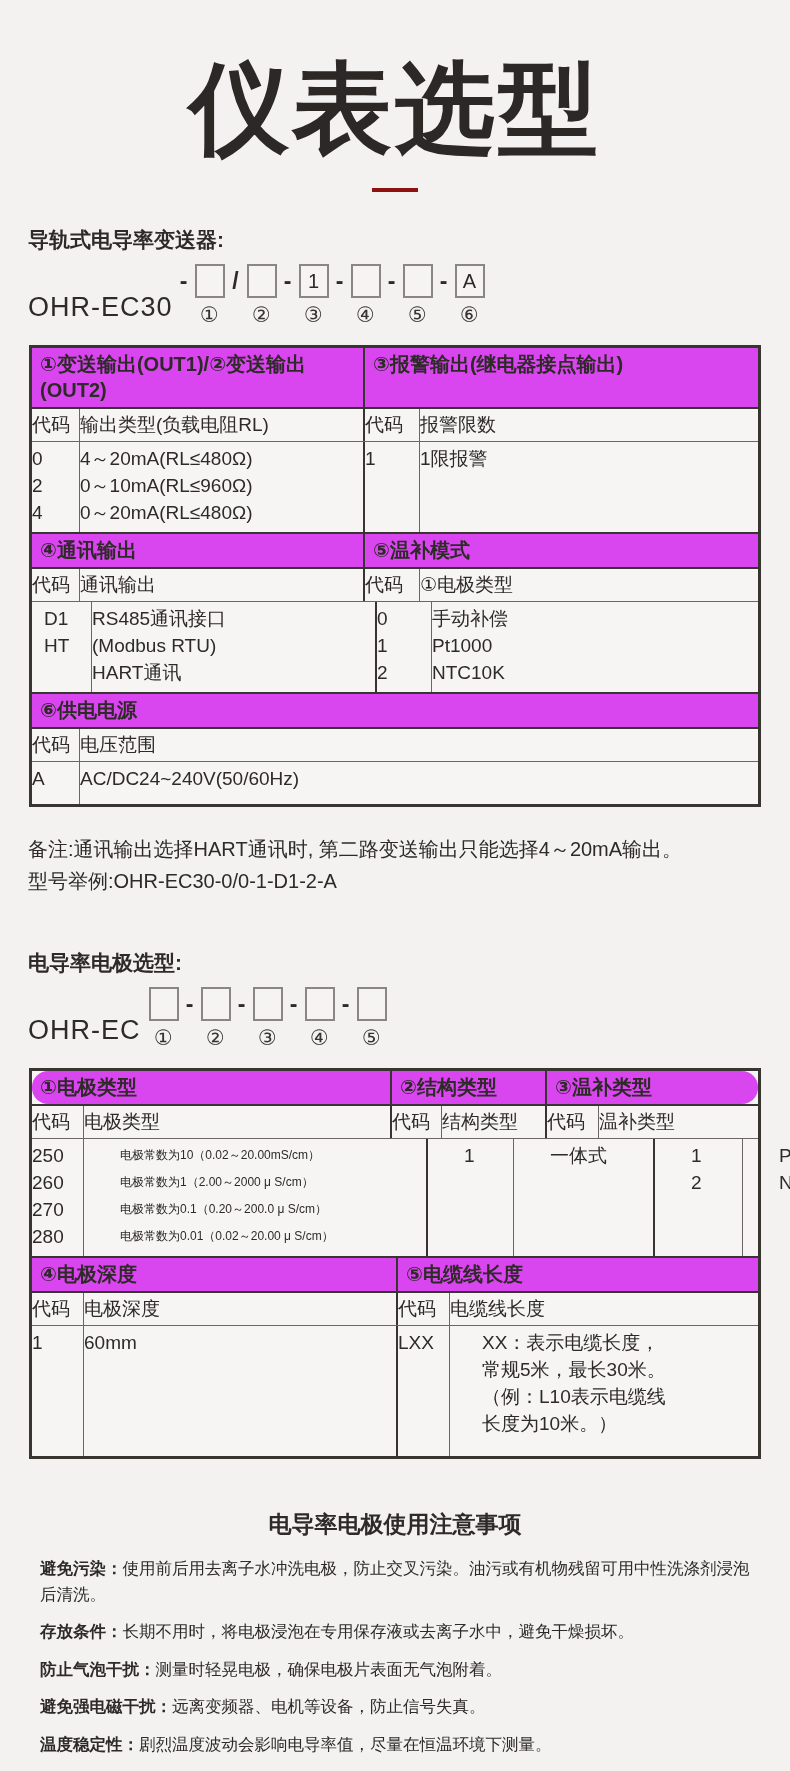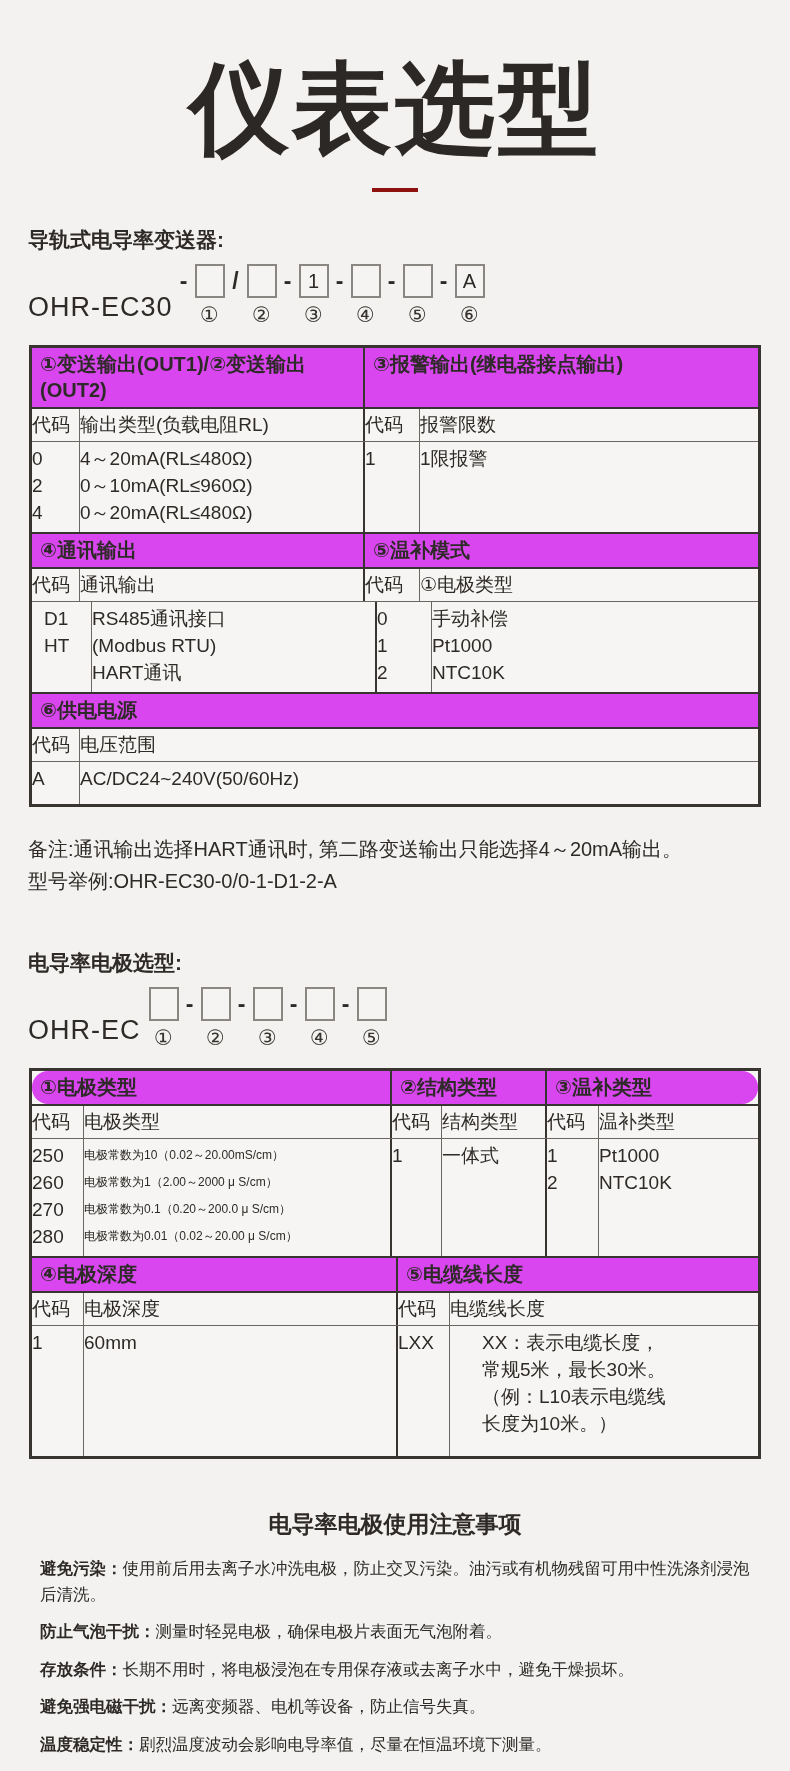--- a/index.html
+++ b/index.html
@@ -65,21 +65,21 @@
   .t1-head    { grid-template-columns:333px 399px; }
   .t1-cols    { grid-template-columns:48px 285px 55px 344px; }
   .t1-g3-cols { grid-template-columns:48px 1fr; }
   .t2-head    { grid-template-columns:360px 155px 217px;border-radius:16px; }
   .t2-cols    { grid-template-columns:52px 308px 50px 105px 52px 165px; }
   .t2b-head   { grid-template-columns:366px 366px; }
   .t2b-cols   { grid-template-columns:52px 314px 52px 314px; }
   .h84  { min-height:84px; }
   .h81  { min-height:81px;padding-left:12px; }
   .h42  { min-height:42px; }
-  .h112 { min-height:112px; }
+  .h112 { min-height:112px;gap:36px; }
   .h130 { min-height:130px; }
   .prewrap { white-space:pre-line; line-height:27px;margin-left:32px; }
 
   
   .notes { margin:26px 28px 0; font-size:20px; line-height:32px; }
 
   
   .prec-head { text-align:center; font-size:23px; font-weight:600; margin-top:50px; }
   .prec { margin:16px 28px 0; font-size:16.5px; line-height:25.5px; }
   .prec p { margin:12px; }
@@ -336,21 +336,21 @@
 常规5米，最长30米。
 （例：L10表示电缆线
 长度为10米。）</div>
     </div>
   </div>
 
   <div class="prec-head">电导率电极使用注意事项</div>
 
   <div class="prec">
     <p><b>避免污染：</b><span>使用前后用去离子水冲洗电极，防止交叉污染。油污或有机物残留可用中性洗涤剂浸泡后清洗。</span></p>
+    <p><b>存放条件：</b><span>长期不用时，将电极浸泡在专用保存液或去离子水中，避免干燥损坏。</span></p>
     <p><b>防止气泡干扰：</b><span>测量时轻晃电极，确保电极片表面无气泡附着。</span></p>
-    <p><b>存放条件：</b><span>长期不用时，将电极浸泡在专用保存液或去离子水中，避免干燥损坏。</span></p>
     <p><b>避免强电磁干扰：</b><span>远离变频器、电机等设备，防止信号失真。</span></p>
     <p><b>温度稳定性：</b><span>剧烈温度波动会影响电导率值，尽量在恒温环境下测量。</span></p>
     <p><b>样品流动性：</b><span>静止液体可能导致数据漂移，建议轻微搅拌或流动测量（避免高速搅拌产生气泡）。</span></p>
 
   </div>
 
 </div>
 
 </body></html>

